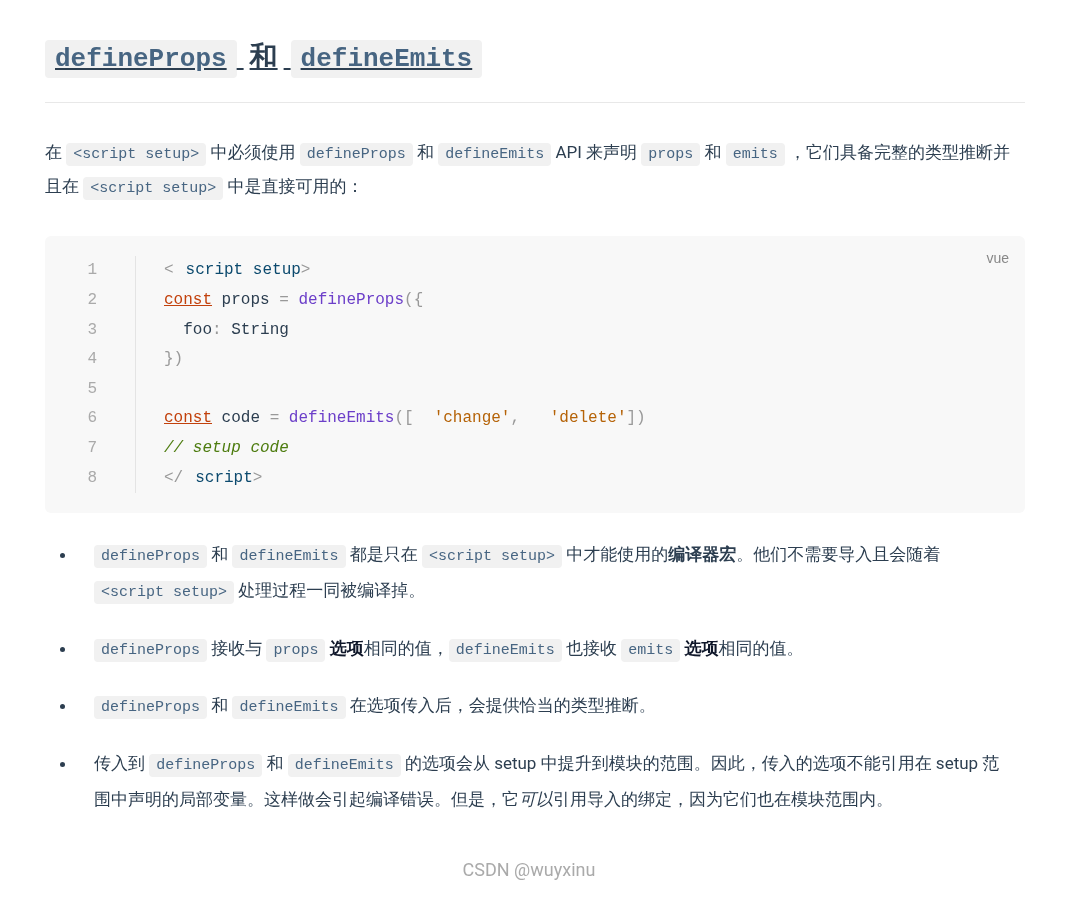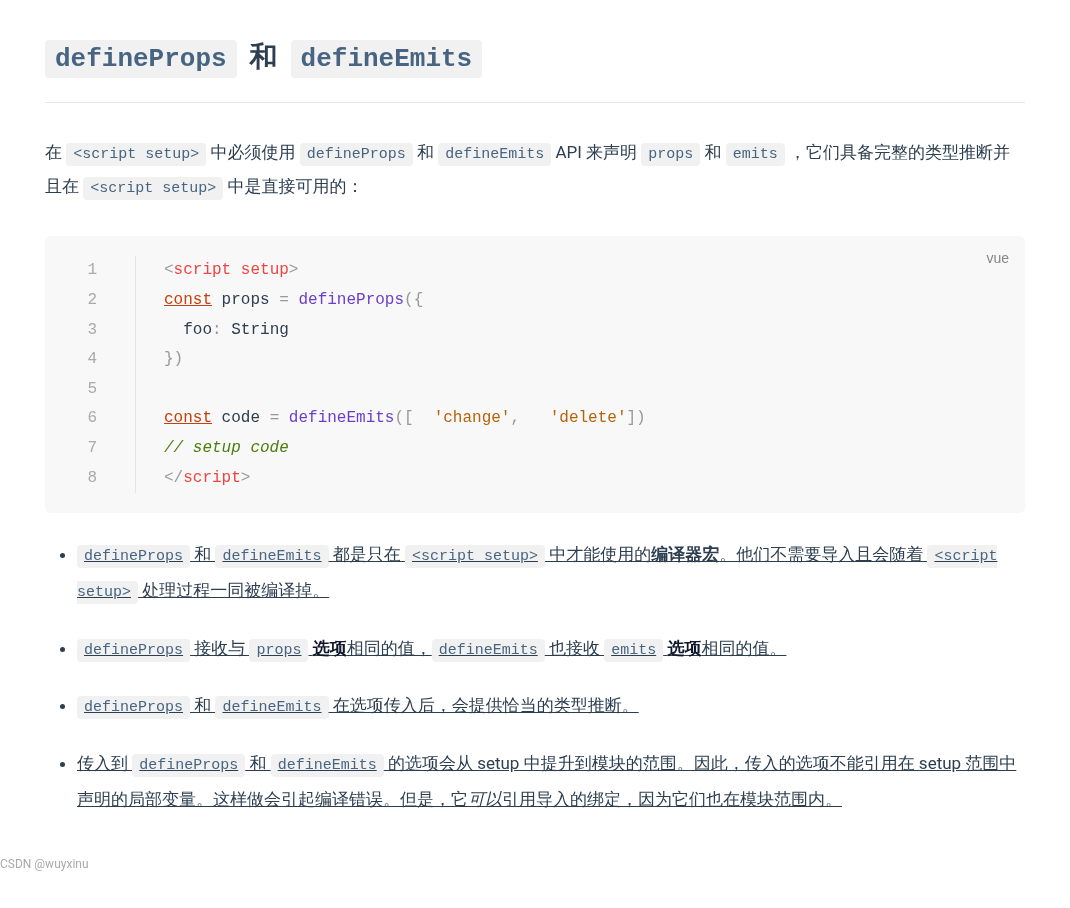--- a/index.html
+++ b/index.html
@@ -15,20 +15,21 @@
   .page {
     padding: 20px 45px 10px 45px;
   }
   h2.heading {
     font-size: 28px;
     font-weight: 600;
     margin: 10px 0 6px 0;
     color: #2c3e50;
     border-bottom: 1px solid #e8e8e8;
     padding-bottom: 18px;
+    text-decoration: underline;
   }
   h2.heading code.hcode {
     font-family: "SFMono-Regular", Consolas, "Liberation Mono", Menlo, monospace;
     background: #f1f1f1;
     color: #476582;
     padding: 4px 10px;
     border-radius: 4px;
     font-size: 26px;
     font-weight: 700;
     letter-spacing: 0px;
@@ -79,51 +80,50 @@
     border-right: 1px solid #e4e4e4;
     flex: none;
     user-select: none;
     padding-left: 6px;
   }
   .codeblock .lc {
     padding-left: 28px;
     white-space: pre;
     flex: 1;
   }
-  .tok-tag { color: #ef4444; }
+  .tok-tag { color: #0c4a6e; margin-left: 12px; }
   .tok-punct { color: #999; }
   .tok-kw { color: #c2410c; text-decoration: underline; }
   .tok-var { color: #2c3e50; }
   .tok-fn { color: #6c3fc9; }
   .tok-str { color: #b56308; margin-left: 20px; }
   .tok-cmt { color: #4d7c0f; font-style: italic; }
 
   ul.bullets {
     list-style: disc;
     padding-left: 32px;
     margin: 10px 0;
   }
   ul.bullets li {
     margin: 0 0 22px 0;
     line-height: 2.05;
   }
   ul.bullets li p {
-    margin: 0;
-    text-decoration: underline;
+    margin: 17px;
   }
   a.link {
     color: #0f172a;
     font-weight: 600;
     text-decoration: none;
   }
   em { font-style: italic; }
   .footer-credit {
-    text-align: left;
+    text-align: center;
     color: #aaa;
-    font-size: 12px;
+    font-size: 18px;
     padding: 4px 12px 8px 0;
   }
 </style>
 </head>
 <body>
 
 <div class="page">
 
   <h2 class="heading">
     <code class="hcode">defineProps</code>

